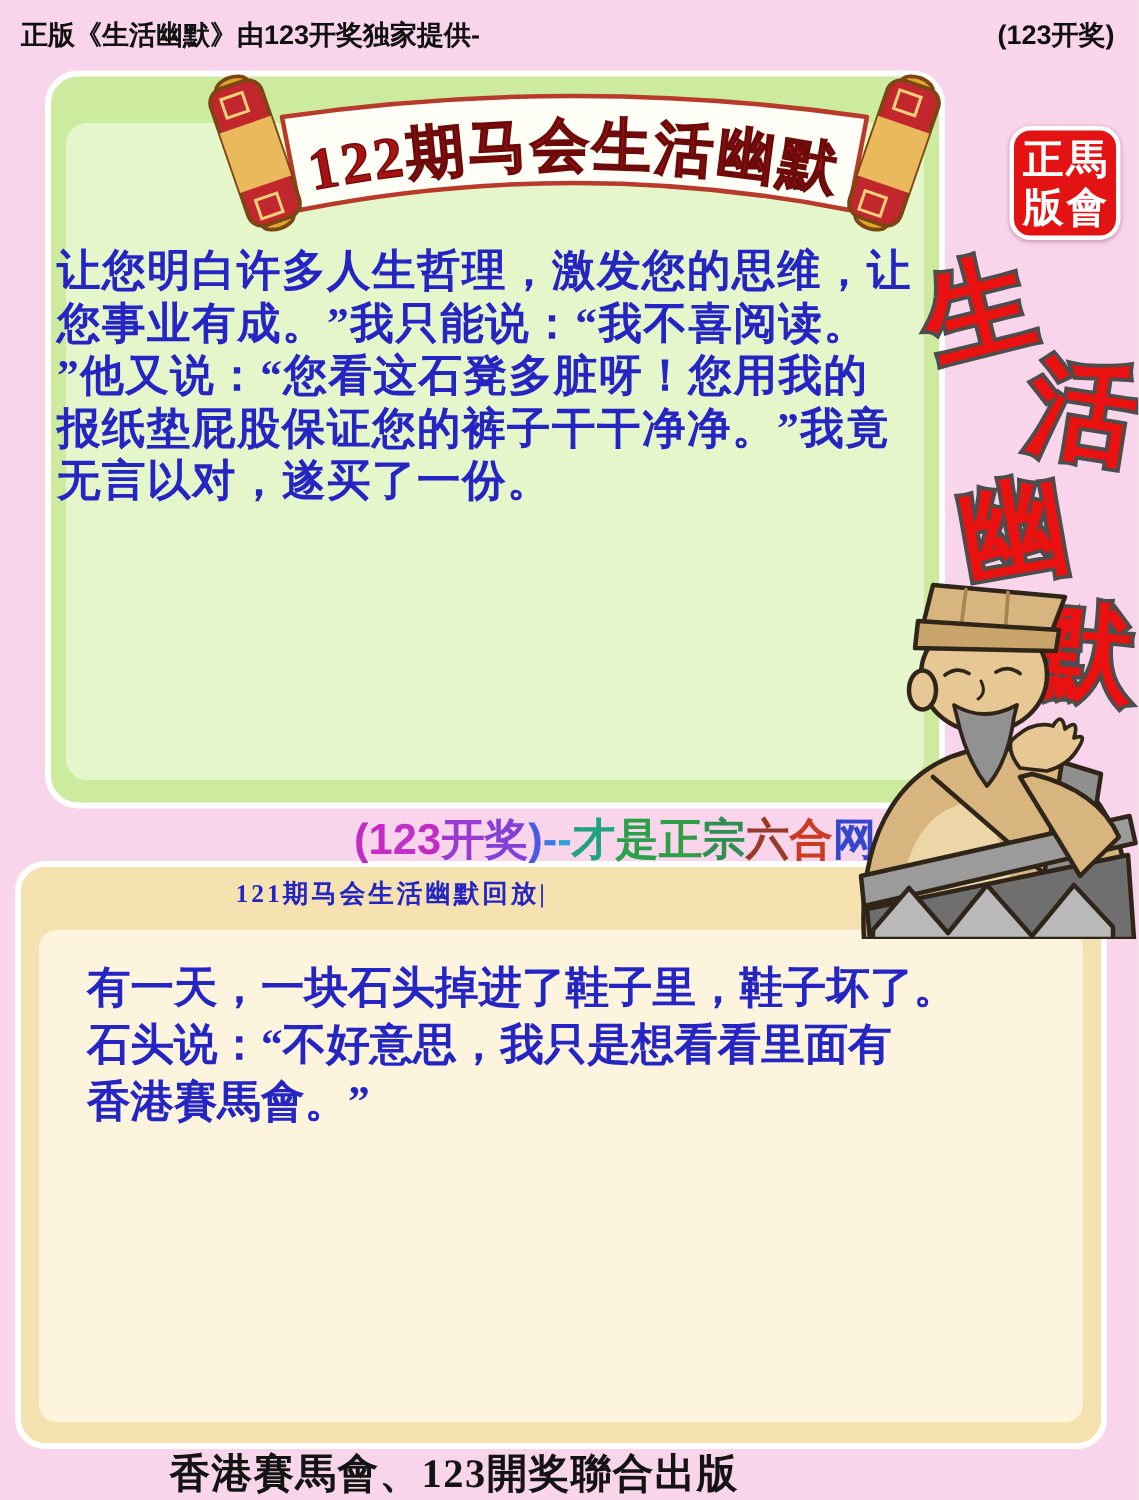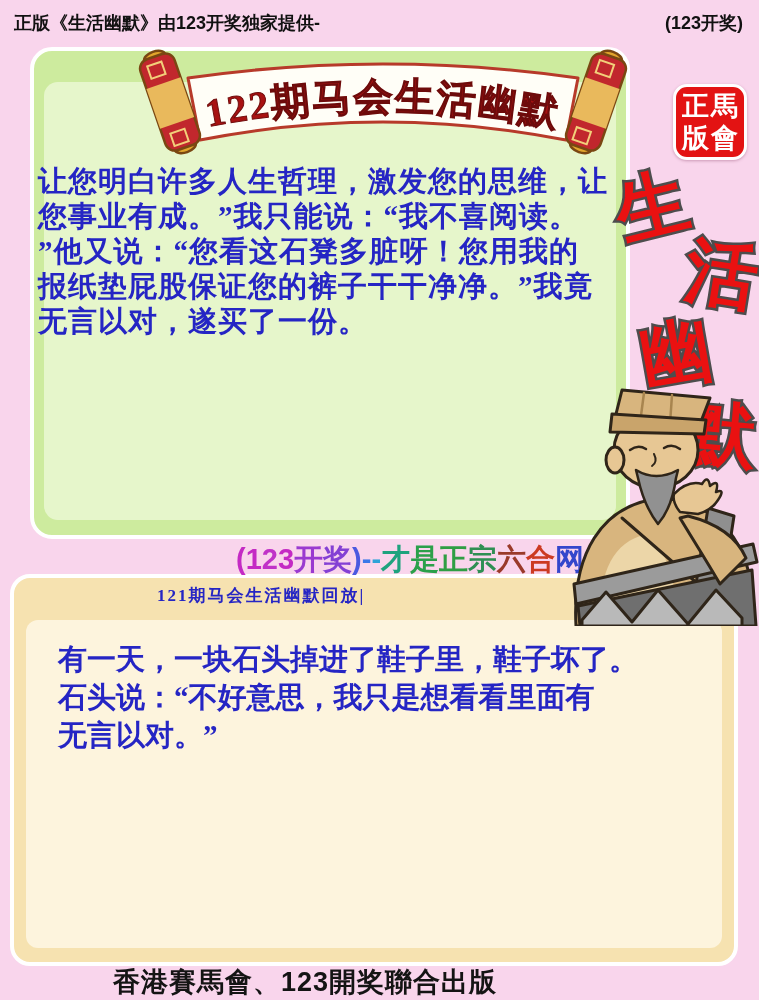--- a/index.html
+++ b/index.html
@@ -94,21 +94,21 @@
   }
   .joke2 .line { display:block; }
 
   
   .cartoon { position:absolute; left:570px; top:386px; width:189px; height:240px; z-index:4; }
 
   
   .footer {
     position:absolute; left:113px; top:964px; z-index:2;
     font-size:27px; color:#141414; white-space:nowrap; letter-spacing:1px;
-    font-family:Liberation Sans, sans-serif; font-weight:600;
+    font-family:Liberation Serif, serif; font-weight:600;
   }
 </style>
 </head>
 <body>
 
 <div class="page">
 
   <div class="hdr hdr-left">正版《生活幽默》由123开奖独家提供-</div>
   <div class="hdr hdr-right">(123开奖)</div>
 
@@ -165,21 +165,21 @@
   <div class="side-char sc4">默</div>
 
   <div class="separator"><span class="sep-char" style="color: rgb(196, 42, 196);">(</span><span class="sep-char" style="color: rgb(196, 42, 196);">1</span><span class="sep-char" style="color: rgb(192, 50, 200);">2</span><span class="sep-char" style="color: rgb(196, 42, 196);">3</span><span class="sep-char" style="color: rgb(154, 58, 208);">开</span><span class="sep-char" style="color: rgb(132, 64, 212);">奖</span><span class="sep-char" style="color: rgb(75, 90, 224);">)</span><span class="sep-char" style="color: rgb(58, 120, 232);">-</span><span class="sep-char" style="color: rgb(47, 163, 216);">-</span><span class="sep-char" style="color: rgb(30, 163, 126);">才</span><span class="sep-char" style="color: rgb(43, 160, 74);">是</span><span class="sep-char" style="color: rgb(47, 158, 68);">正</span><span class="sep-char" style="color: rgb(47, 143, 83);">宗</span><span class="sep-char" style="color: rgb(154, 58, 42);">六</span><span class="sep-char" style="color: rgb(204, 58, 34);">合</span><span class="sep-char" style="color: rgb(51, 70, 204);">网</span></div>
 
   <div class="panel2"></div>
   <div class="panel2-title">121期马会生活幽默回放|</div>
   <div class="panel2-inner"></div>
   <div class="joke2">
       <div class="line">有一天，一块石头掉进了鞋子里，鞋子坏了。</div>
       <div class="line">石头说：“不好意思，我只是想看看里面有</div>
-      <div class="line">无言以对。”</div>
+      <div class="line">香港賽馬會。”</div>
     </div>
 
   <svg class="cartoon" viewBox="0 0 189 240">
     <g stroke="#2f2519" stroke-width="3" stroke-linejoin="round" stroke-linecap="round">
 
       <path d="M6,240 C2,170 30,118 92,112 C158,118 186,168 184,240 Z" fill="#d8b57e"></path>
       <path d="M30,240 C28,192 40,160 70,150 C100,160 108,200 104,240 Z" fill="#ecd6a8" stroke="none"></path>
 
       <path d="M138,122 L164,130 C158,170 152,205 148,238 L120,236 C126,198 132,160 138,122 Z" fill="#8f8f8f"></path>
 

